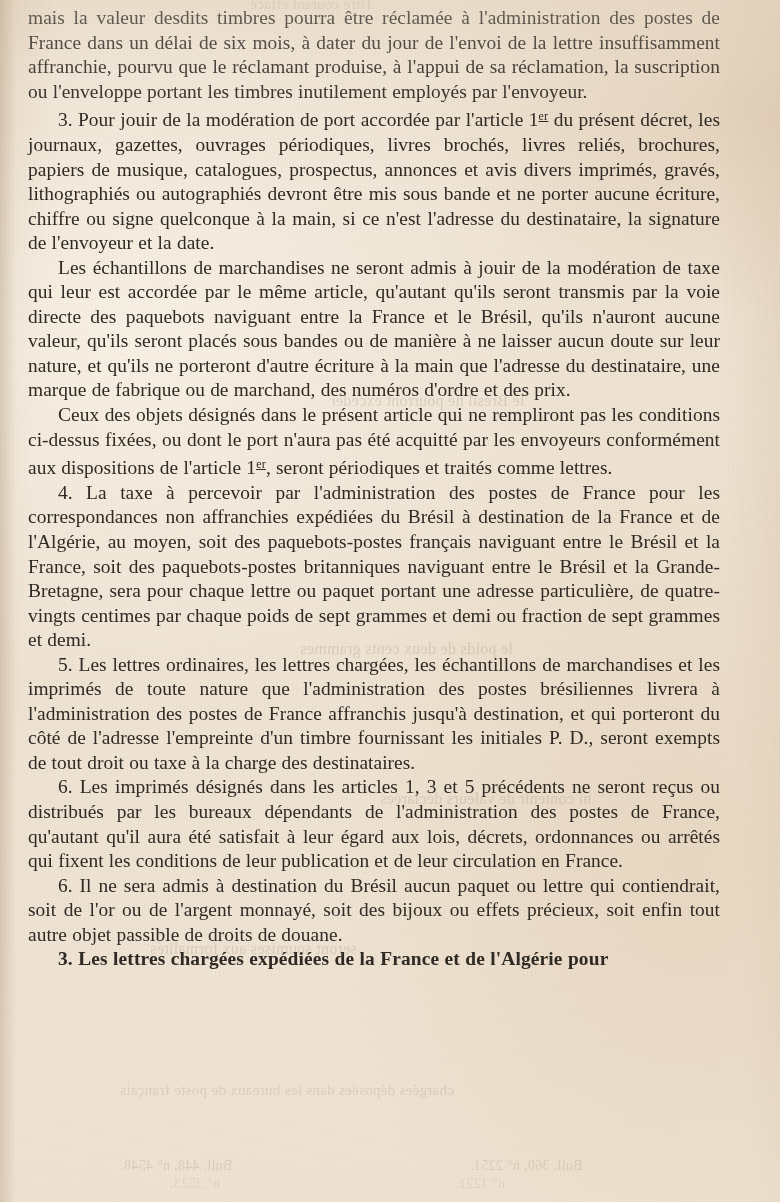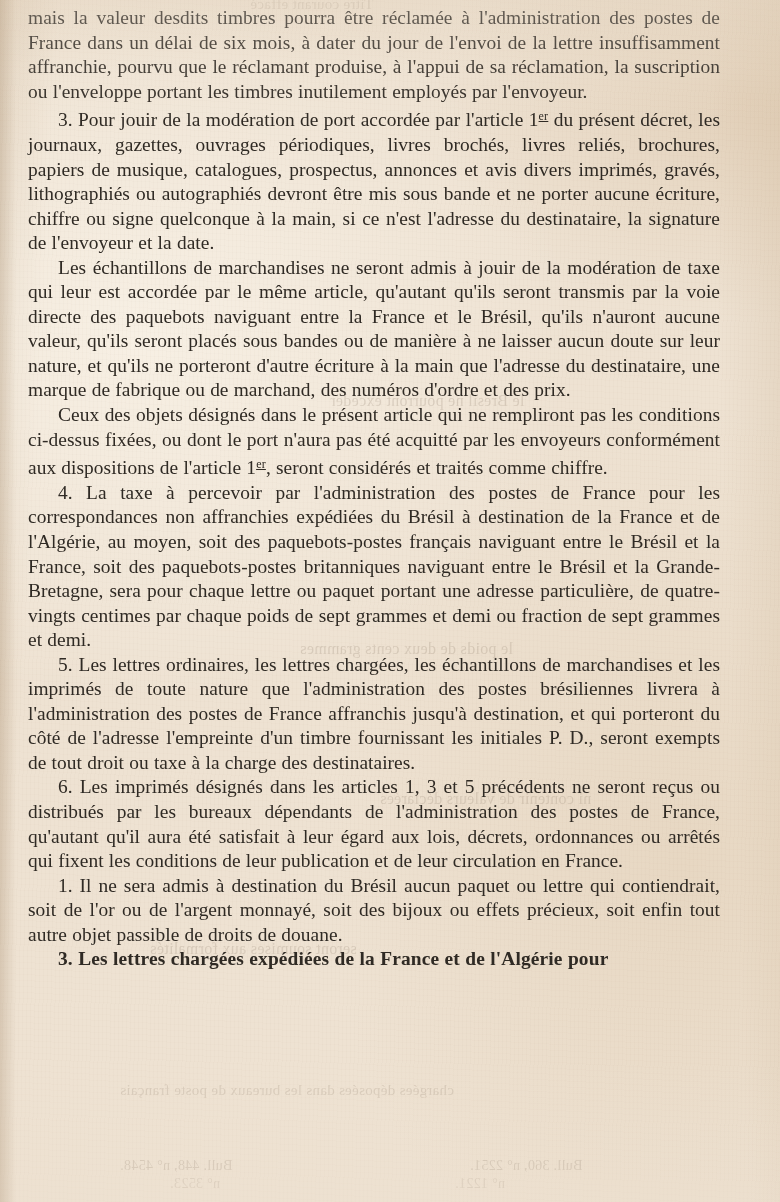--- a/index.html
+++ b/index.html
@@ -133,29 +133,29 @@
   <div class="showthrough" id="st-fn-d">n° 1221.</div>
 
   <div id="textblock">
 
     <p class="para">mais la valeur desdits timbres pourra être réclamée à l'administration des postes de France dans un délai de six mois, à dater du jour de l'envoi de la lettre insuffisamment affranchie, pourvu que le réclamant produise, à l'appui de sa réclamation, la suscription ou l'enveloppe portant les timbres inutilement employés par l'envoyeur.</p>
 
     <p class="para indent"><span>3. Pour jouir de la modération de port accordée par l'article 1</span><sup class="ord">er</sup><span> du présent décret, les journaux, gazettes, ouvrages périodiques, livres brochés, livres reliés, brochures, papiers de musique, catalogues, prospectus, annonces et avis divers imprimés, gravés, lithographiés ou autographiés devront être mis sous bande et ne porter aucune écriture, chiffre ou signe quelconque à la main, si ce n'est l'adresse du destinataire, la signature de l'envoyeur et la date.</span></p>
 
     <p class="para indent">Les échantillons de marchandises ne seront admis à jouir de la modération de taxe qui leur est accordée par le même article, qu'autant qu'ils seront transmis par la voie directe des paquebots naviguant entre la France et le Brésil, qu'ils n'auront aucune valeur, qu'ils seront placés sous bandes ou de manière à ne laisser aucun doute sur leur nature, et qu'ils ne porteront d'autre écriture à la main que l'adresse du destinataire, une marque de fabrique ou de marchand, des numéros d'ordre et des prix.</p>
 
-    <p class="para indent"><span>Ceux des objets désignés dans le présent article qui ne rempliront pas les conditions ci-dessus fixées, ou dont le port n'aura pas été acquitté par les envoyeurs conformément aux dispositions de l'article 1</span><sup class="ord">er</sup><span>, seront considérés et traités comme chiffre.</span></p>
+    <p class="para indent"><span>Ceux des objets désignés dans le présent article qui ne rempliront pas les conditions ci-dessus fixées, ou dont le port n'aura pas été acquitté par les envoyeurs conformément aux dispositions de l'article 1</span><sup class="ord">er</sup><span>, seront périodiques et traités comme lettres.</span></p>
 
     <p class="para indent">4. La taxe à percevoir par l'administration des postes de France pour les correspondances non affranchies expédiées du Brésil à destination de la France et de l'Algérie, au moyen, soit des paquebots-postes français naviguant entre le Brésil et la France, soit des paquebots-postes britanniques naviguant entre le Brésil et la Grande-Bretagne, sera pour chaque lettre ou paquet portant une adresse particulière, de quatre-vingts centimes par chaque poids de sept grammes et demi ou fraction de sept grammes et demi.</p>
 
     <p class="para indent">5. Les lettres ordinaires, les lettres chargées, les échantillons de marchandises et les imprimés de toute nature que l'administration des postes brésiliennes livrera à l'administration des postes de France affranchis jusqu'à destination, et qui porteront du côté de l'adresse l'empreinte d'un timbre fournissant les initiales P. D., seront exempts de tout droit ou taxe à la charge des destinataires.</p>
 
     <p class="para indent">6. Les imprimés désignés dans les articles 1, 3 et 5 précédents ne seront reçus ou distribués par les bureaux dépendants de l'administration des postes de France, qu'autant qu'il aura été satisfait à leur égard aux lois, décrets, ordonnances ou arrêtés qui fixent les conditions de leur publication et de leur circulation en France.</p>
 
-    <p class="para indent">1. Il ne sera admis à destination du Brésil aucun paquet ou lettre qui contiendrait, soit de l'or ou de l'argent monnayé, soit des bijoux ou effets précieux, soit enfin tout autre objet passible de droits de douane.</p>
+    <p class="para indent">6. Il ne sera admis à destination du Brésil aucun paquet ou lettre qui contiendrait, soit de l'or ou de l'argent monnayé, soit des bijoux ou effets précieux, soit enfin tout autre objet passible de droits de douane.</p>
 
     <p class="para indent bold-line">3. Les lettres chargées expédiées de la France et de l'Algérie pour</p>
 
   </div>
 
   <div id="fade-top"></div>
   <div id="fade-bottom"></div>
   <div id="gutter"></div>
 
 </div>

